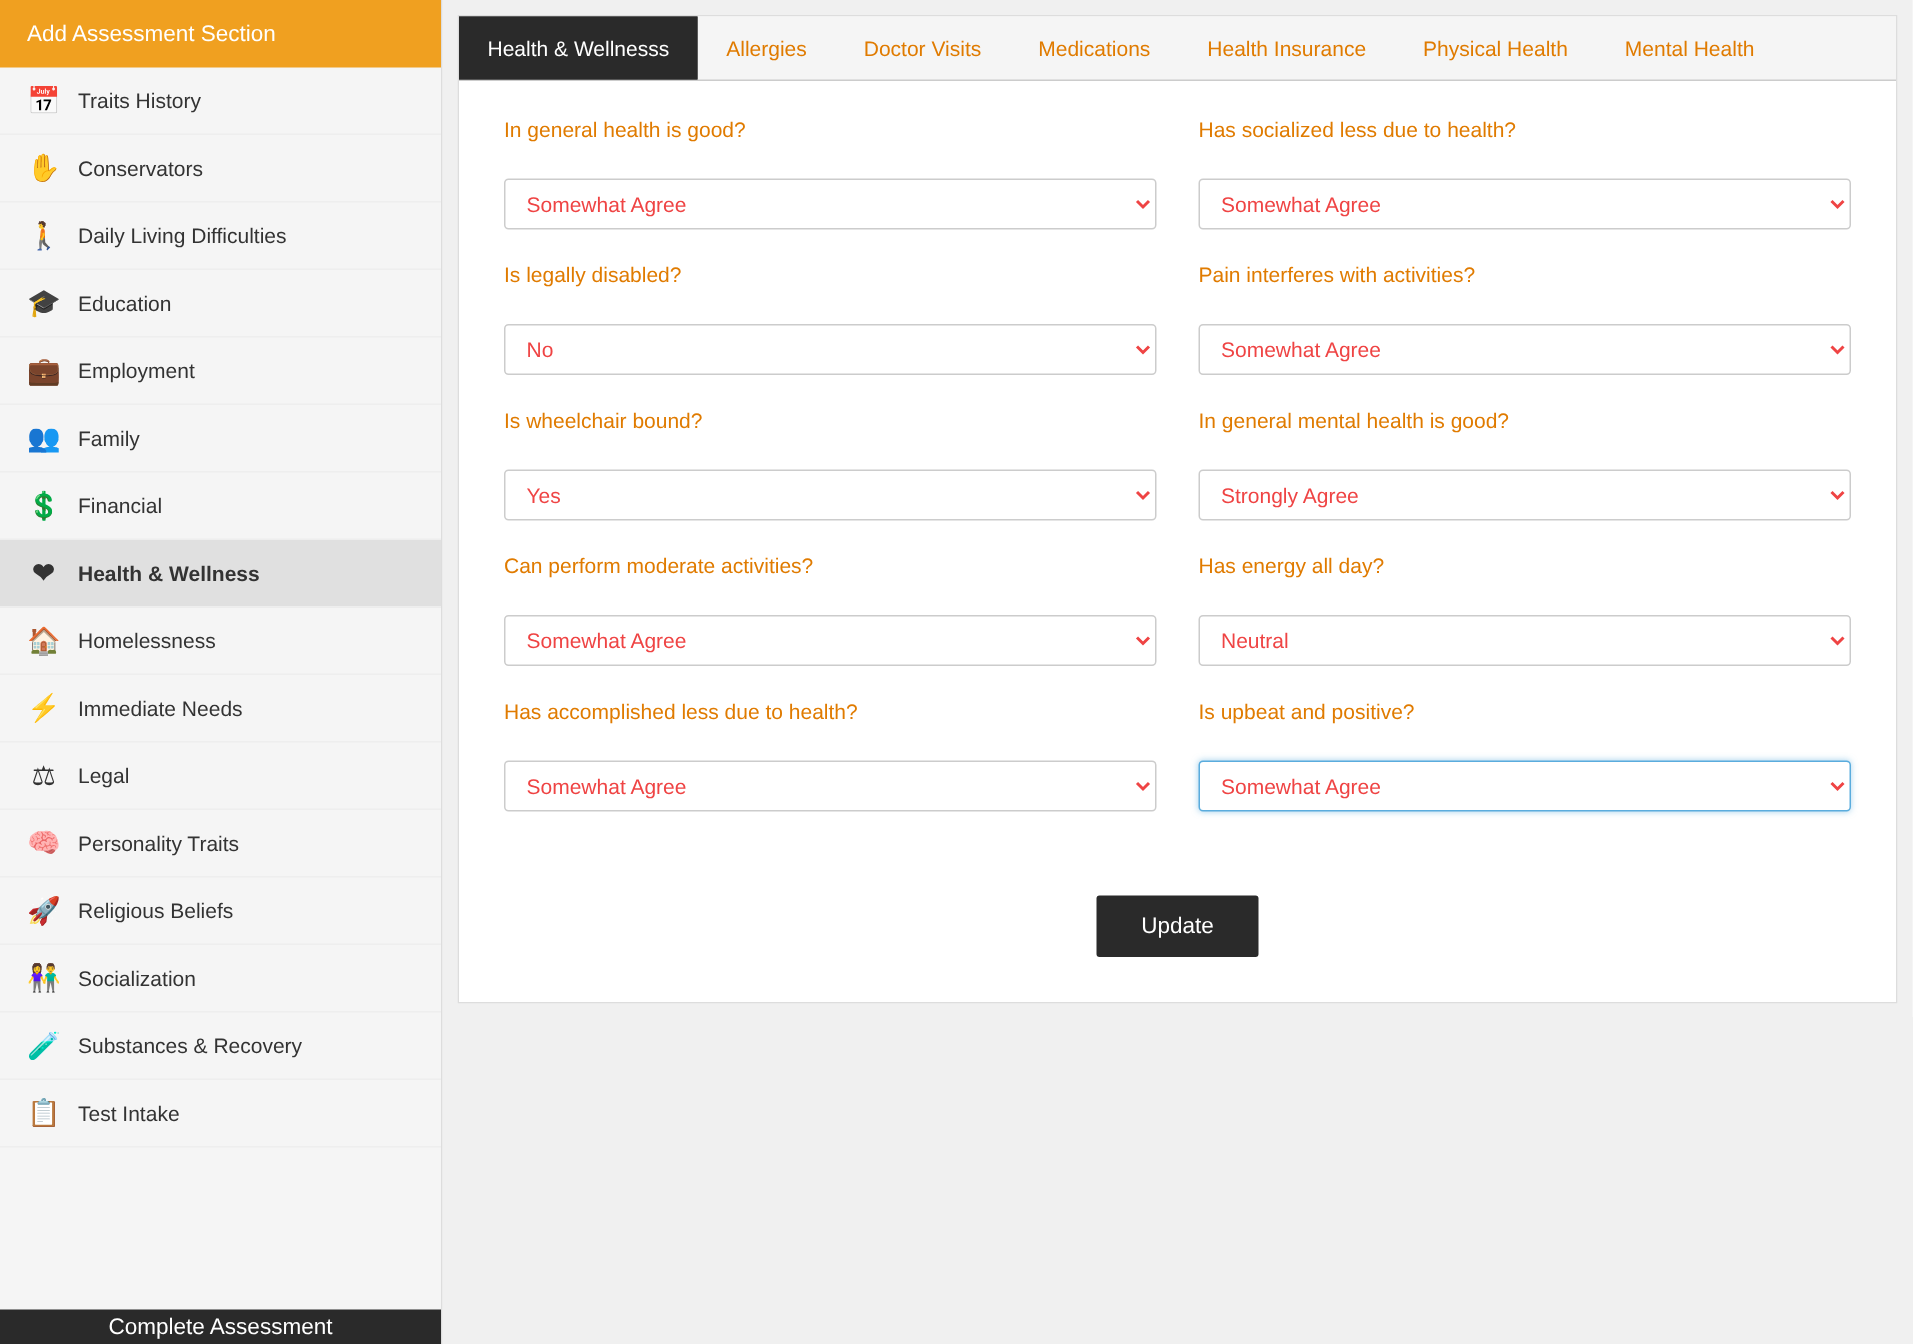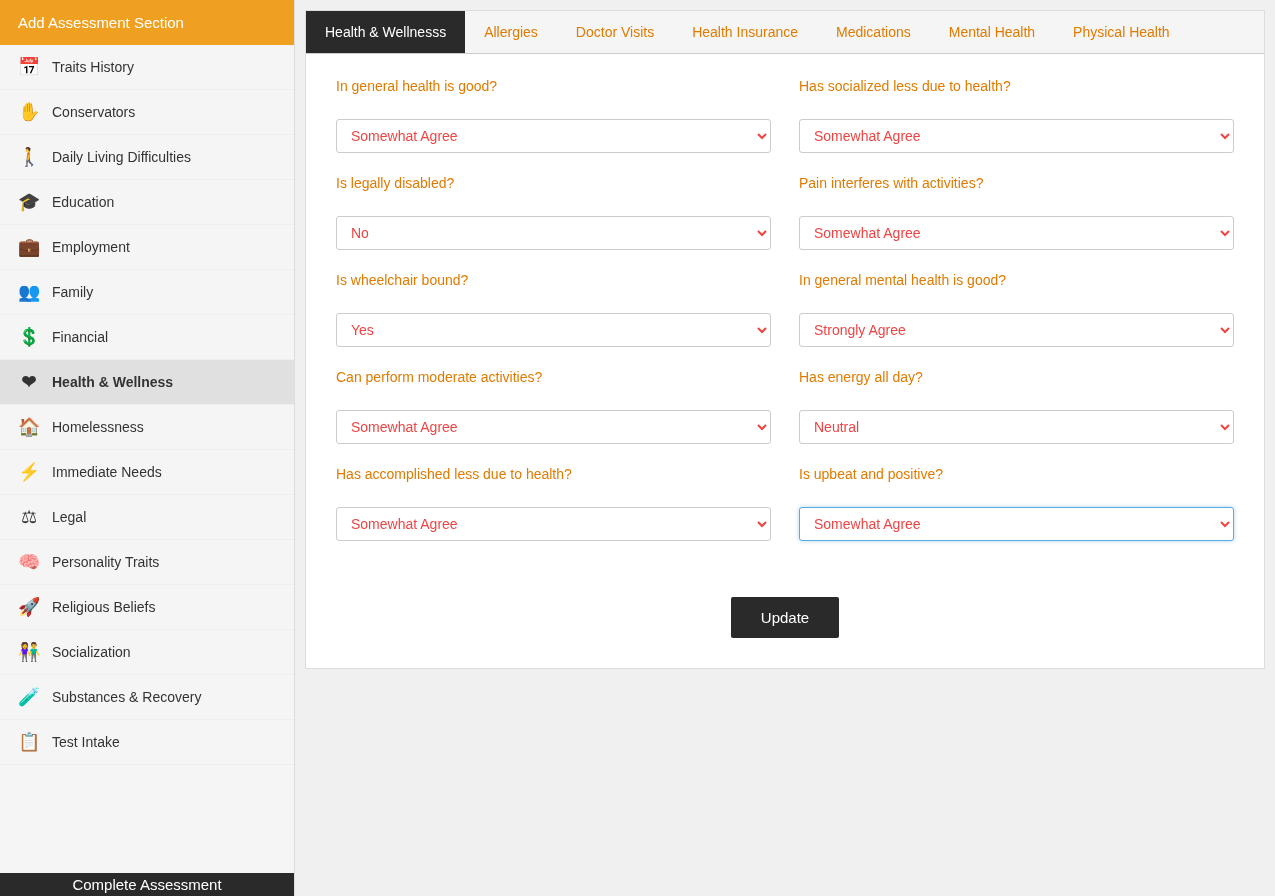--- a/index.html
+++ b/index.html
@@ -107,24 +107,24 @@
   <button class="complete-btn">Complete Assessment</button>
 </div>
 
 <div class="main-wrapper">
   <div class="main-card">
     <div class="tabs">
 
     <div class="tab active">Health &amp; Wellnesss</div>
         <div class="tab">Allergies</div>
         <div class="tab">Doctor Visits</div>
+        <div class="tab">Medications</div>
         <div class="tab">Health Insurance</div>
-        <div class="tab">Medications</div>
+        <div class="tab">Physical Health</div>
         <div class="tab">Mental Health</div>
-        <div class="tab">Physical Health</div>
       </div>
     <div class="form-area">
       <div class="form-grid">
         <div id="left-col">
             <div class="form-group"><label class="form-label">In general health is good?</label><select class="form-select"><option value="Strongly Agree">Strongly Agree</option><option value="Somewhat Agree" selected="">Somewhat Agree</option><option value="Neutral">Neutral</option><option value="Somewhat Disagree">Somewhat Disagree</option><option value="Strongly Disagree">Strongly Disagree</option></select></div>
             <div class="form-group"><label class="form-label">Is legally disabled?</label><select class="form-select"><option value="Yes">Yes</option><option value="No" selected="">No</option><option value="Unknown">Unknown</option></select></div>
             <div class="form-group"><label class="form-label">Is wheelchair bound?</label><select class="form-select"><option value="Yes">Yes</option><option value="No">No</option><option value="Unknown">Unknown</option></select></div>
             <div class="form-group"><label class="form-label">Can perform moderate activities?</label><select class="form-select"><option value="Strongly Agree">Strongly Agree</option><option value="Somewhat Agree" selected="">Somewhat Agree</option><option value="Neutral">Neutral</option><option value="Somewhat Disagree">Somewhat Disagree</option><option value="Strongly Disagree">Strongly Disagree</option></select></div>
             <div class="form-group"><label class="form-label">Has accomplished less due to health?</label><select class="form-select"><option value="Strongly Agree">Strongly Agree</option><option value="Somewhat Agree" selected="">Somewhat Agree</option><option value="Neutral">Neutral</option><option value="Somewhat Disagree">Somewhat Disagree</option><option value="Strongly Disagree">Strongly Disagree</option></select></div>
           </div>

